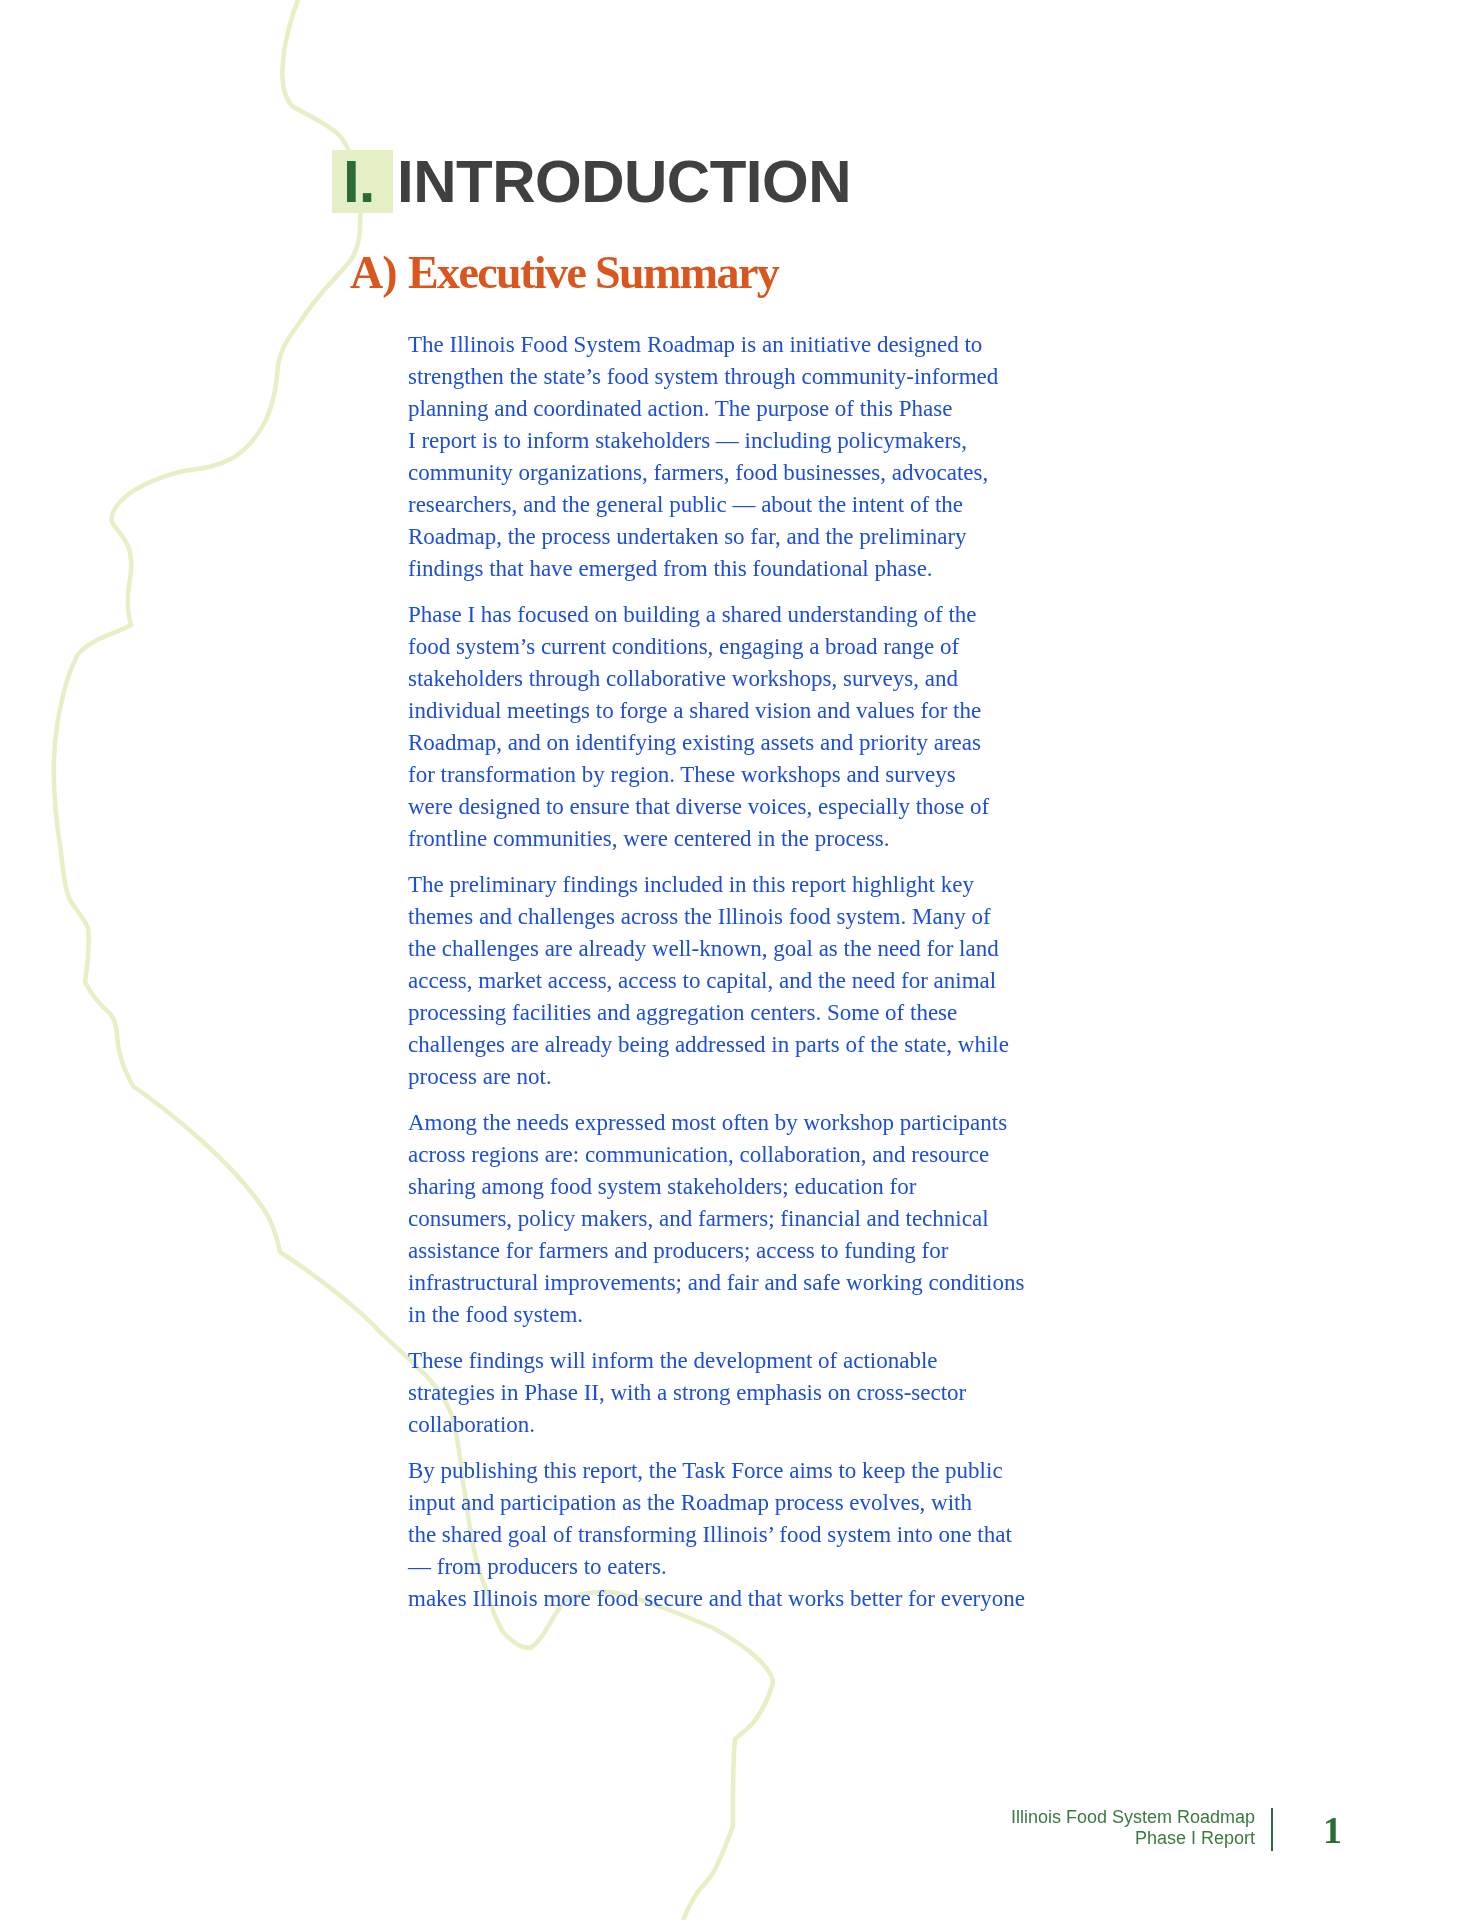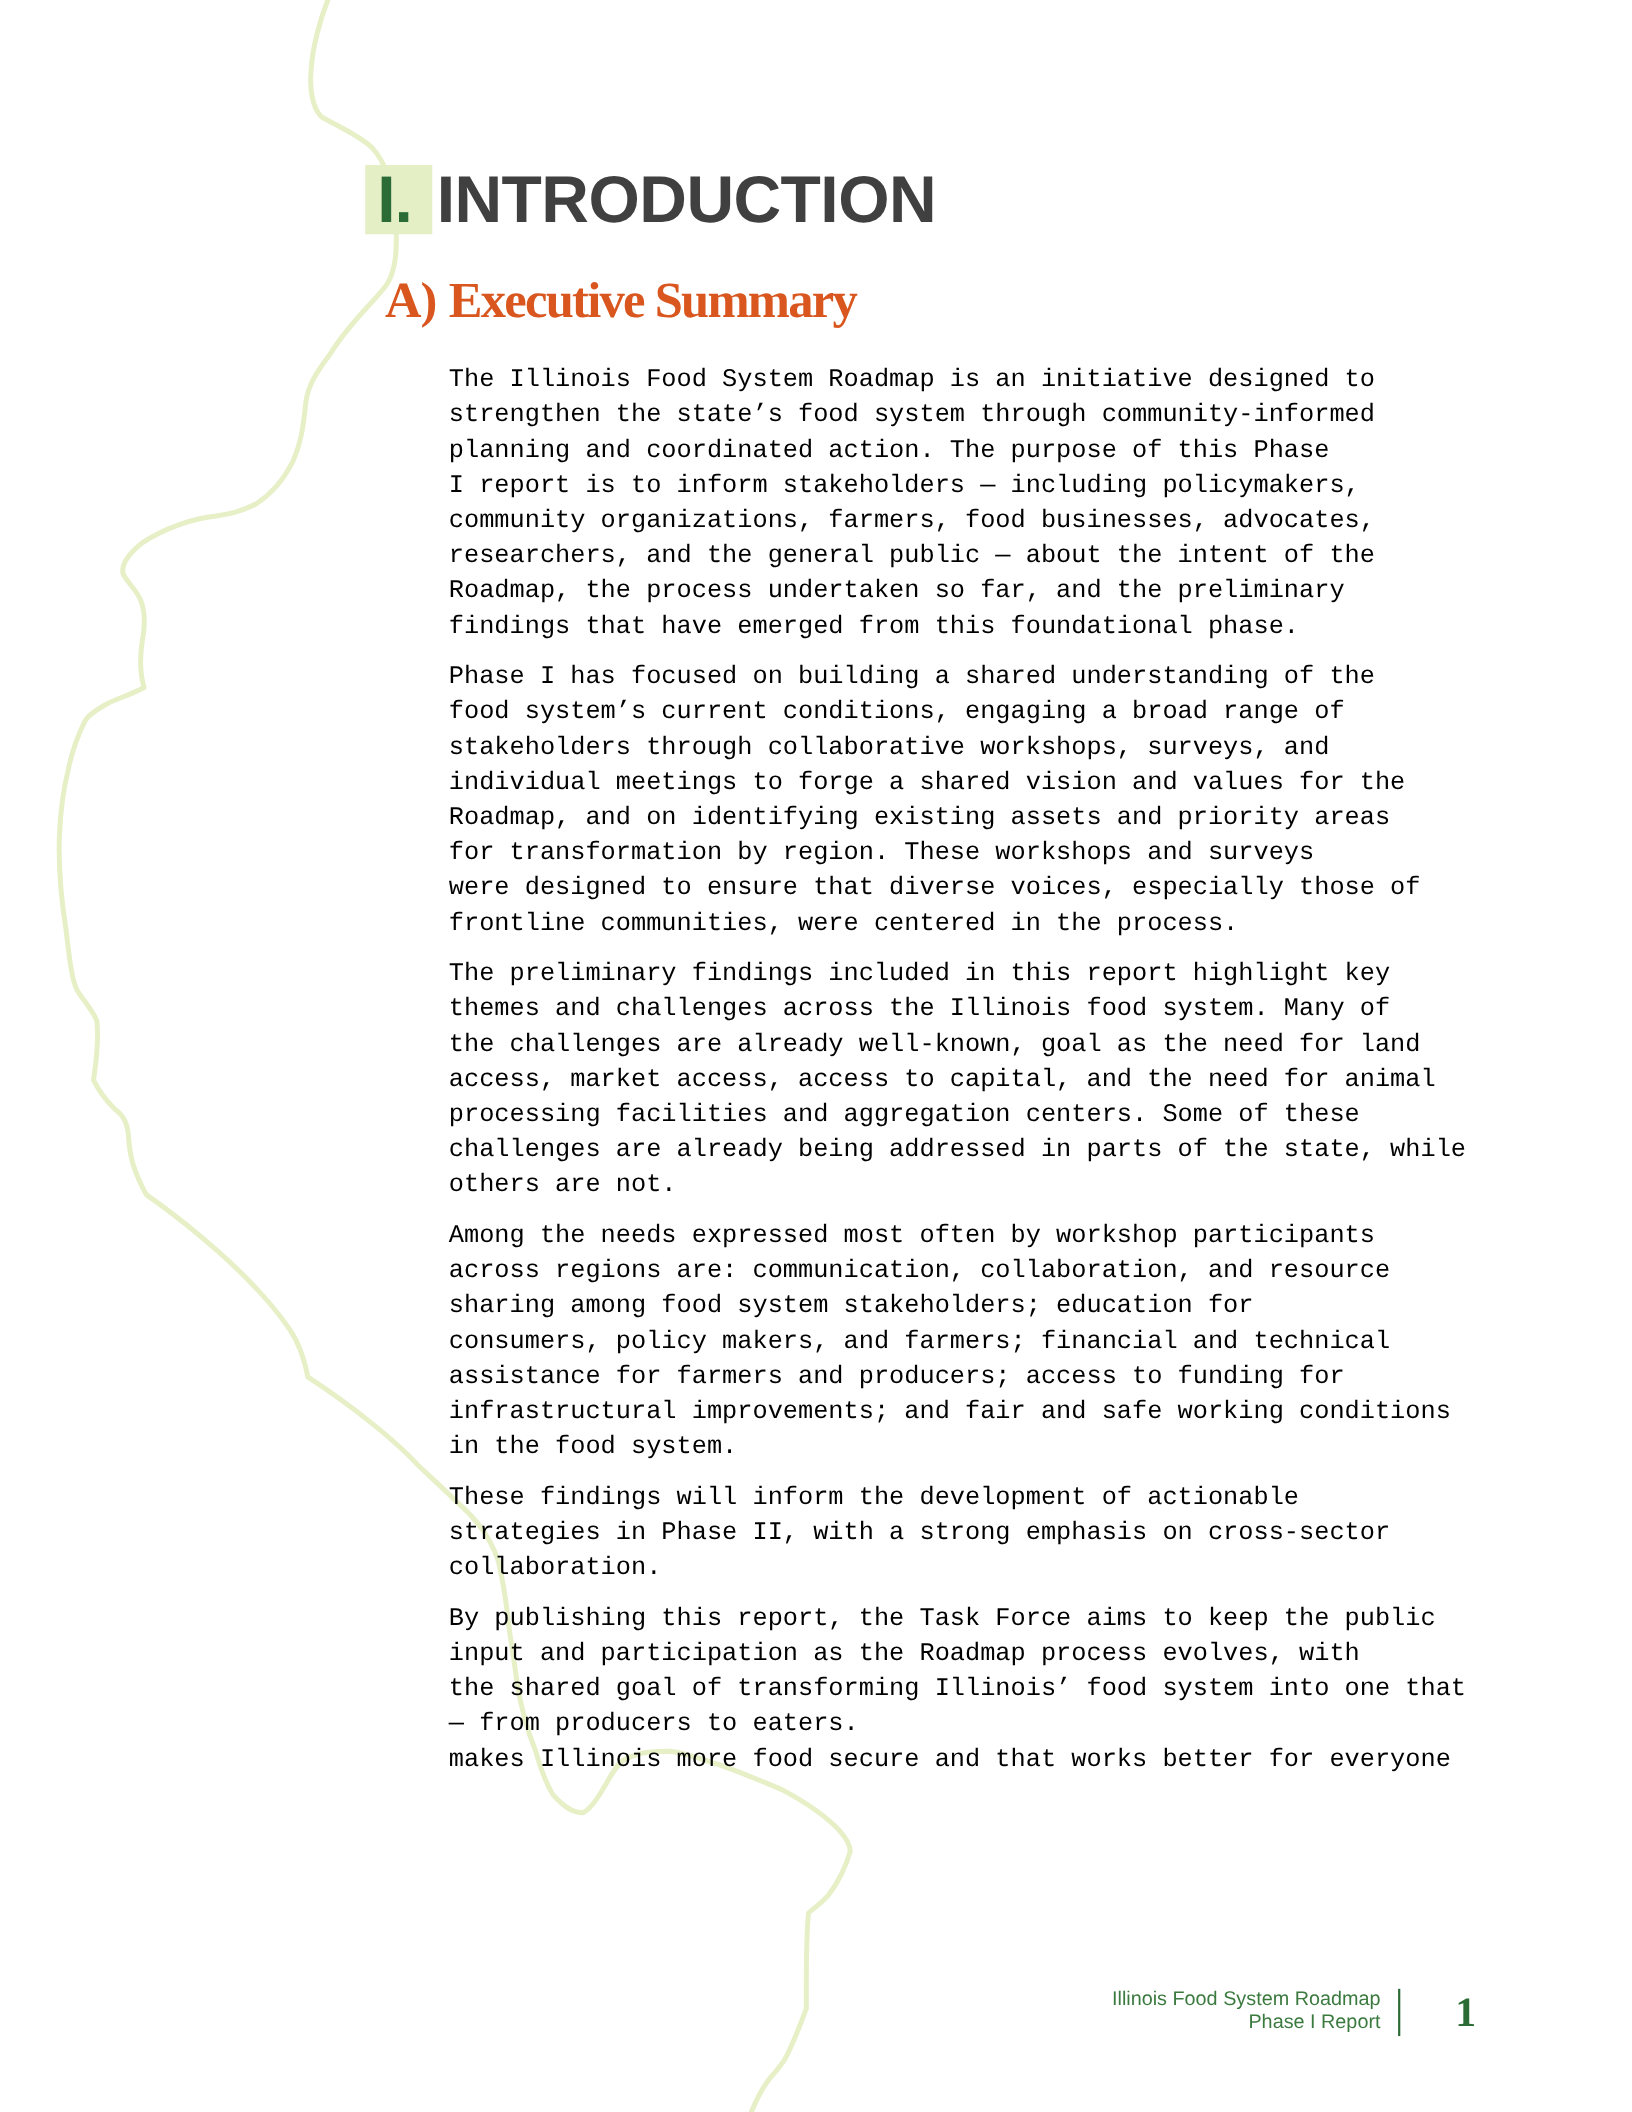--- a/index.html
+++ b/index.html
@@ -10,21 +10,21 @@
 
     .title-row { position: absolute; left: 332px; top: 150px; height: 63px; display: flex; align-items: center; }
     .title-num-box { background: #e5efc6; width: 61px; height: 63px; display: flex; align-items: center; justify-content: flex-start; }
     .title-num { font-family: "Liberation Sans", sans-serif; font-weight: 700; font-size: 60px; color: #2b6b35; line-height: 1; margin-left: 11px; letter-spacing: -1px; }
     .title-text { font-family: "Liberation Sans", sans-serif; font-weight: 700; font-size: 60px; color: #404040; line-height: 1; margin-left: 4px; letter-spacing: -0.5px; }
 
     .section-row { position: absolute; left: 350px; top: 246px; display: flex; align-items: baseline; }
     .section-letter { font-family: "Liberation Serif", serif; font-weight: 700; font-size: 46px; color: #d9571f; width: 58px; letter-spacing: -1px; }
     .section-title { font-family: "Liberation Serif", serif; font-weight: 700; font-size: 46px; color: #d9571f; letter-spacing: -1.6px; }
 
-    .body-text { position: absolute; left: 408px; top: 329px; width: 840px; font-family: Liberation Mono, monospace; font-size: 23px; line-height: 32px; color: #000000; }
+    .body-text { position: absolute; left: 408px; top: 329px; width: 840px; font-family: Liberation Serif, serif; font-size: 23px; line-height: 32px; color: #1d4ed8; }
     .para { margin: 0 0 14px 0; }
     .line { display: block; white-space: nowrap; }
 
     .footer { position: absolute; left: 960px; top: 1806px; width: 420px; height: 50px; }
     .footer-text { position: absolute; right: 125px; top: 1px; text-align: right; font-family: "Liberation Sans", sans-serif; font-size: 18px; line-height: 21px; color: #3b7a3f; }
     .footer-divider { position: absolute; left: 311px; top: 2px; width: 2px; height: 43px; background: #2b6b35; }
     .footer-page { position: absolute; left: 363px; top: 2px; font-family: "Liberation Serif", serif; font-weight: 700; font-size: 38px; color: #2b6b35; line-height: 44px; }
   </style>
 </head>
 <body>
@@ -68,21 +68,21 @@
       <span class="line">were designed to ensure that diverse voices, especially those of</span>
       <span class="line">frontline communities, were centered in the process.</span>
     </p>
     <p class="para">
       <span class="line">The preliminary findings included in this report highlight key</span>
       <span class="line">themes and challenges across the Illinois food system. Many of</span>
       <span class="line">the challenges are already well-known, goal as the need for land</span>
       <span class="line">access, market access, access to capital, and the need for animal</span>
       <span class="line">processing facilities and aggregation centers. Some of these</span>
       <span class="line">challenges are already being addressed in parts of the state, while</span>
-      <span class="line">others are not.</span>
+      <span class="line">process are not.</span>
     </p>
     <p class="para">
       <span class="line">Among the needs expressed most often by workshop participants</span>
       <span class="line">across regions are:  communication, collaboration, and resource</span>
       <span class="line">sharing among food system stakeholders; education for</span>
       <span class="line">consumers, policy makers, and farmers; financial and technical</span>
       <span class="line">assistance for farmers and producers; access to funding for</span>
       <span class="line">infrastructural improvements; and fair and safe working conditions</span>
       <span class="line">in the food system.</span>
     </p>

